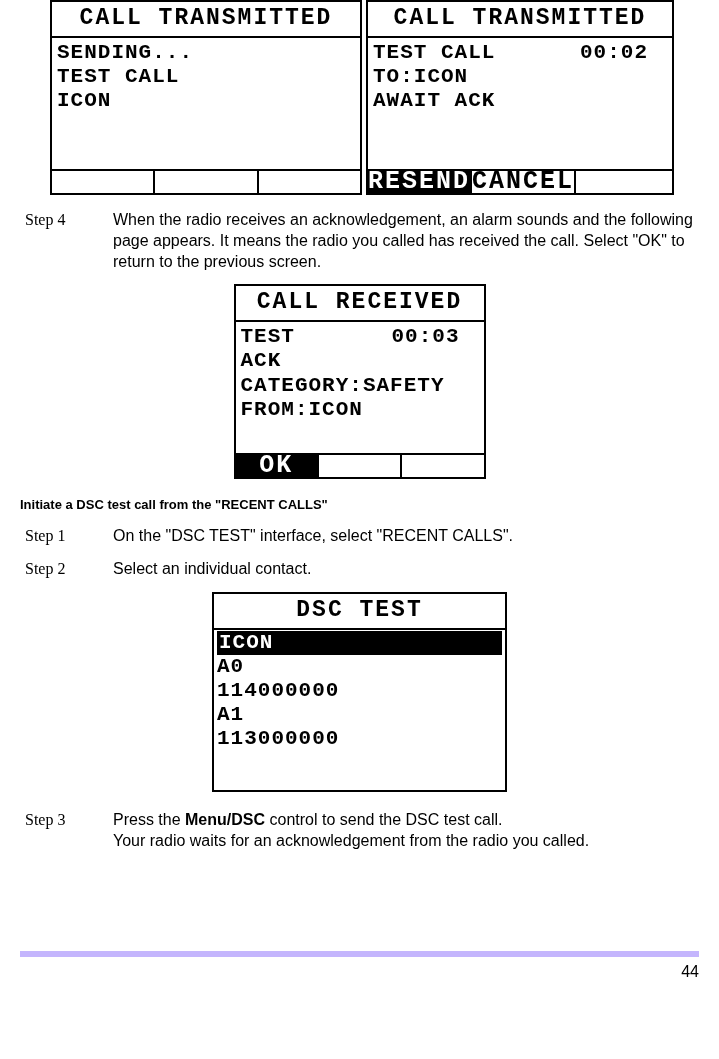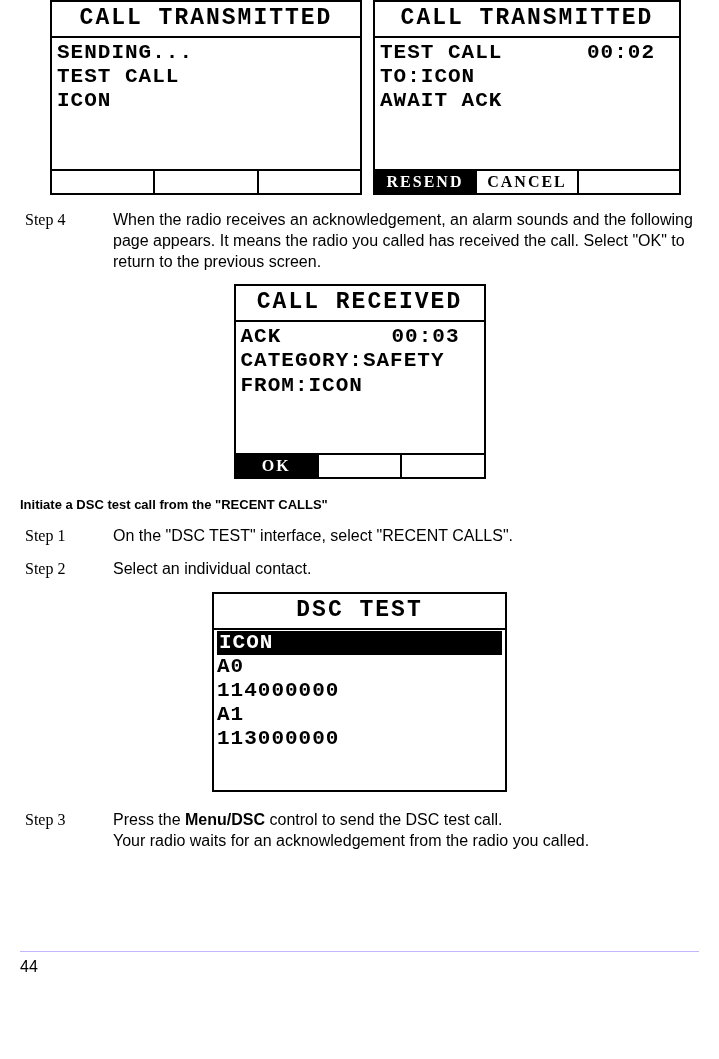--- a/index.html
+++ b/index.html
@@ -6,21 +6,21 @@
     body {
       width: 719px;
       font-family: Arial, Helvetica, sans-serif;
       font-size: 15px;
       color: #000;
       padding: 0 20px;
       line-height: 1.3;
     }
     .top-screens {
       display: flex;
-      gap: 11px;
+      gap: 4px;
       margin-left: 30px;
       margin-bottom: 15px;
     }
     .radio-screen {
       border: 2px solid #000;
       width: 312px;
       height: 195px;
       display: flex;
       flex-direction: column;
       font-family: "Courier New", monospace;
@@ -52,27 +52,26 @@
       font-size: 21px;
     }
     .rs-footer {
       display: flex;
       border-top: 2px solid #000;
       height: 24px;
     }
     .rs-footer > div {
       flex: 1;
       border-right: 2px solid #000;
-      font-size: 16px;
+      font-size: 25px;
       letter-spacing: 2px;
       text-align: center;
       display: flex;
       align-items: center;
       justify-content: center;
-      font-family: Liberation Serif, serif;
     }
     .rs-footer > div:last-child { border-right: none; }
     .rs-footer .inverted {
       background: #000;
       color: #fff;
     }
     .step-row {
       display: flex;
       margin-bottom: 12px;
       padding: 0 5px;
@@ -96,23 +95,23 @@
       margin: 12px 0 12px 0;
     }
     .list-inverted {
       background: #000;
       color: #fff;
       display: inline-block;
       padding: 0 2px;
       width: 100%;
     }
     .page-footer {
-      border-top: 1px solid #c4b5fd;
+      border-top: 6px solid #c4b5fd;
       margin-top: 100px;
-      text-align: left;
+      text-align: right;
       padding-top: 5px;
       font-size: 16px;
     }
     .bold { font-weight: bold; }
   </style>
 </head>
 <body>
 
 <div class="top-screens">
   <div class="radio-screen">
@@ -148,20 +147,21 @@
 <div class="step-row">
   <div class="step-label">Step 4</div>
   <div class="step-text">When the radio receives an acknowledgement, an alarm sounds and the following page appears. It means the radio you called has received the call. Select "OK" to return to the previous screen.</div>
 </div>
 
 <div class="center-screen">
   <div class="radio-screen" style="width:252px">
     <div class="rs-title">CALL RECEIVED</div>
     <div class="rs-body">
       <div class="rs-top-right">00:03</div>
+      <div class="rs-line">TEST</div>
       <div class="rs-line">ACK</div>
       <div class="rs-line">CATEGORY:SAFETY</div>
       <div class="rs-line">FROM:ICON</div>
     </div>
     <div class="rs-footer">
       <div class="inverted">OK</div>
       <div></div>
       <div></div>
     </div>
   </div>

